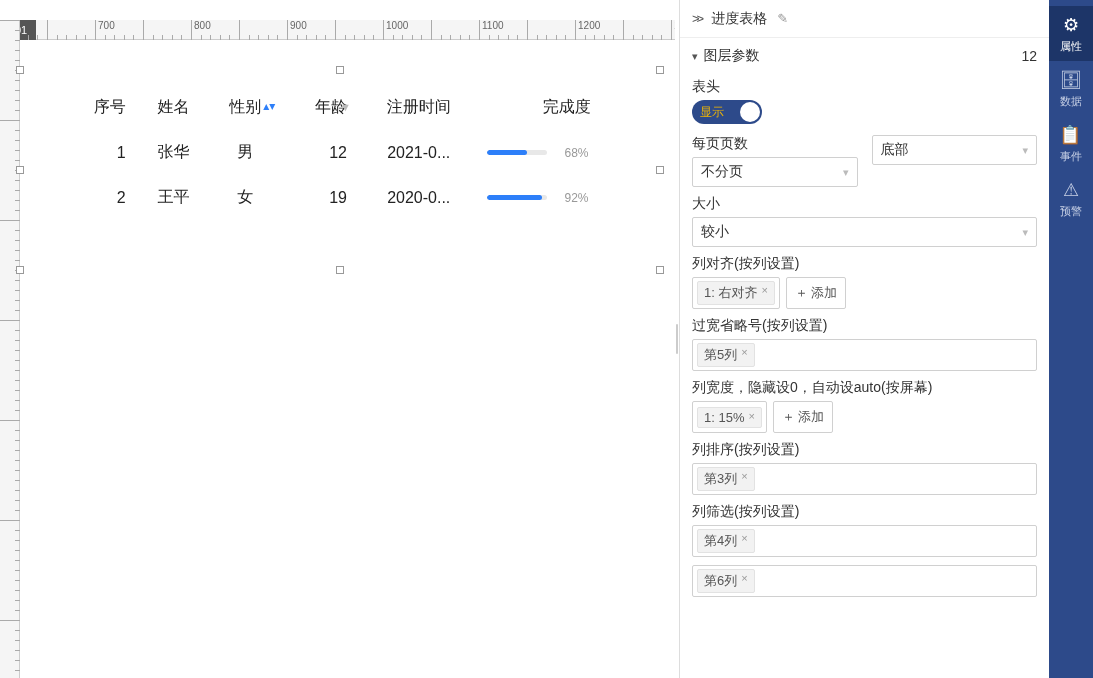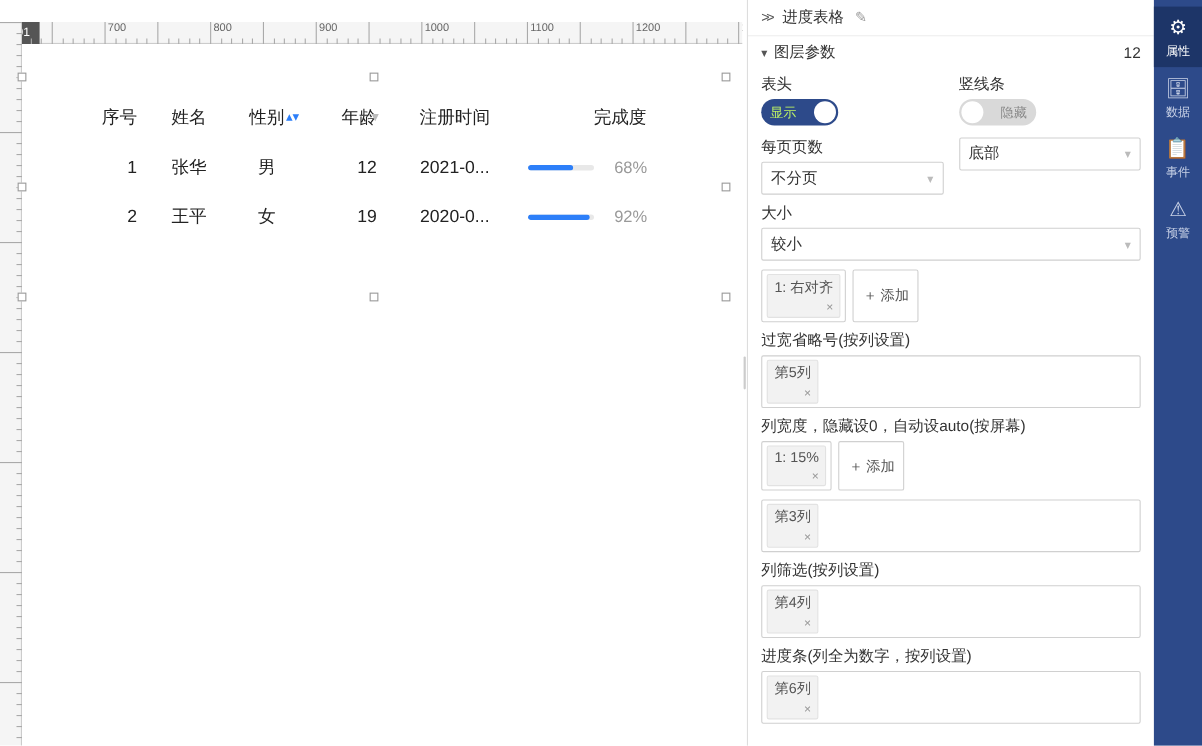--- a/index.html
+++ b/index.html
@@ -31,50 +31,50 @@
 .data-table { position: absolute; left: 40px; top: 65px; width: 595px; border-collapse: collapse; font-size: 16px; color: #222; }
 .data-table th, .data-table td { padding: 12px 8px; text-align: center; font-weight: normal; }
 .data-table th { color: #222; position: relative; }
 .data-table td.num { text-align: right; padding-right: 12px; }
 .data-table th.num { text-align: right; padding-right: 12px; }
 .sort-ic { color: #2d7ff9; font-size: 12px; position: absolute; right: 6px; top: 14px; }
 .filter-ic { color: #bbb; font-size: 11px; position: absolute; right: 8px; top: 16px; }
 .prog-cell { display: flex; align-items: center; gap: 6px; }
 .prog-bar { width: 60px; height: 5px; background: #e8e8e8; border-radius: 3px; overflow: hidden; }
 .prog-fill { height: 100%; background: #2d7ff9; border-radius: 3px; }
-.prog-pct { font-size: 15px; color: #999; margin-left: 12px; }
+.prog-pct { font-size: 12px; color: #999; margin-left: 12px; }
 
 
 .right-wrap { display: flex; height: 678px; }
 .prop-panel { width: 370px; background: #fff; border-left: 1px solid #ddd; display: flex; flex-direction: column; font-size: 14px; color: #333; overflow-y: auto; }
 .prop-header { height: 38px; display: flex; align-items: center; padding: 0 12px; border-bottom: 1px solid #eee; gap: 10px; }
 .chev { font-size: 13px; color: #555; letter-spacing: -3px; }
 .prop-title { font-weight: 500; }
 .edit-ic { color: #999; font-size: 13px; }
 .section-hdr { height: 36px; display: flex; align-items: center; padding: 0 12px; font-size: 14px; cursor: pointer; }
 .section-hdr .caret { font-size: 11px; color: #555; margin-right: 6px; }
 .section-hdr .count { margin-left: auto; color: #333; }
 .form-body { padding: 4px 12px 12px 12px; }
 .row2 { display: flex; gap: 14px; margin-bottom: 8px; }
 .field { flex: 1; min-width: 0; }
 .field-full { width: 100%; margin-bottom: 8px; }
 .lbl { font-size: 14px; color: #333; margin-bottom: 4px; display: block; }
 .toggle { width: 70px; height: 24px; border-radius: 12px; position: relative; cursor: pointer; display: inline-flex; align-items: center; font-size: 12px; }
 .toggle.on { background: #2d4a8a; }
 .toggle.on .knob { right: 2px; }
-.toggle.on .tlabel { left: 8px; color: #bef264; }
+.toggle.on .tlabel { left: 8px; color: #eab308; }
 .toggle.off { background: #d9d9d9; }
 .toggle.off .knob { left: 2px; }
 .toggle.off .tlabel { right: 8px; color: #888; }
 .knob { position: absolute; width: 20px; height: 20px; border-radius: 50%; background: #fff; top: 2px; }
 .tlabel { position: absolute; }
 .sel { width: 100%; height: 30px; border: 1px solid #d0d0d0; border-radius: 2px; padding: 0 8px; display: flex; align-items: center; justify-content: space-between; background: #fff; font-size: 14px; cursor: pointer; }
 .sel .caret-d { color: #bbb; font-size: 11px; }
 .tagbox { width: 100%; min-height: 32px; border: 1px solid #d0d0d0; border-radius: 2px; padding: 3px 4px; display: flex; align-items: center; gap: 6px; flex-wrap: wrap; background: #fff; }
-.tag { background: #f2f2f2; border: 1px solid #e2e2e2; border-radius: 2px; padding: 2px 6px; font-size: 13px; display: inline-flex; align-items: flex-end; gap: 4px; color: #555; flex-direction: column; }
+.tag { background: #f2f2f2; border: 1px solid #e2e2e2; border-radius: 2px; padding: 2px 6px; font-size: 13px; display: inline-flex; align-items: flex-start; gap: 4px; color: #555; }
 .tag .x { color: #999; font-size: 11px; cursor: pointer; }
 .addbtn { border: 1px solid #d0d0d0; background: #fff; border-radius: 2px; padding: 3px 8px; font-size: 13px; display: inline-flex; align-items: center; gap: 3px; cursor: pointer; color: #555; }
 
 
 .icon-rail { width: 44px; background: #2d4a8a; display: flex; flex-direction: column; align-items: center; padding-top: 6px; }
 .rail-item { width: 44px; height: 55px; display: flex; flex-direction: column; align-items: center; justify-content: center; gap: 3px; cursor: pointer; color: #c8d1e6; }
 .rail-item.active { background: #1d3568; color: #fff; }
 .rail-item .ric { font-size: 18px; }
 .rail-item .rlbl { font-size: 11px; }
 .resize-bar { width: 4px; background: transparent; cursor: col-resize; position: relative; }
@@ -304,27 +304,20 @@
   <div class="form-body">
 
     <div class="row2">
       <div class="field">
         <span class="lbl">表头</span>
         <div class="toggle on">
           <span class="tlabel">显示</span>
           <span class="knob"></span>
         </div>
       </div>
-      <div class="field">
-        <span class="lbl">竖线条</span>
-        <div class="toggle off">
-          <span class="knob"></span>
-          <span class="tlabel">隐藏</span>
-        </div>
-      </div>
     </div>
 
     <div class="row2">
       <div class="field">
         <span class="lbl">每页页数</span>
         <div class="sel">
           <span>不分页</span>
           <span class="caret-d">▾</span>
         </div>
       </div>
@@ -338,20 +331,21 @@
 
     <div class="field-full">
       <span class="lbl">大小</span>
       <div class="sel">
         <span>较小</span>
         <span class="caret-d">▾</span>
       </div>
     </div>
 
     <div class="field-full">
+      <span class="lbl">列对齐(按列设置)</span>
       <div style="display:flex;gap:6px;">
         <div class="tagbox" style="flex:0 0 auto;width:auto;">
           <span class="tag">
                 <span>1: 右对齐</span>
                 <span class="x">×</span>
               </span>
         </div>
         <div class="addbtn">
               <span>＋</span>
               <span>添加</span>
@@ -379,40 +373,40 @@
               </span>
         </div>
         <div class="addbtn">
               <span>＋</span>
               <span>添加</span>
             </div>
       </div>
     </div>
 
     <div class="field-full">
+      <span class="lbl">列排序(按列设置)</span>
       <div class="tagbox">
         <span class="tag">
               <span>第3列</span>
               <span class="x">×</span>
             </span>
       </div>
     </div>
 
     <div class="field-full">
       <span class="lbl">列筛选(按列设置)</span>
       <div class="tagbox">
         <span class="tag">
               <span>第4列</span>
               <span class="x">×</span>
             </span>
       </div>
     </div>
 
     <div class="field-full">
-      <span class="lbl">进度条(列全为数字，按列设置)</span>
       <div class="tagbox">
         <span class="tag">
               <span>第6列</span>
               <span class="x">×</span>
             </span>
       </div>
     </div>
 
 
   </div>

